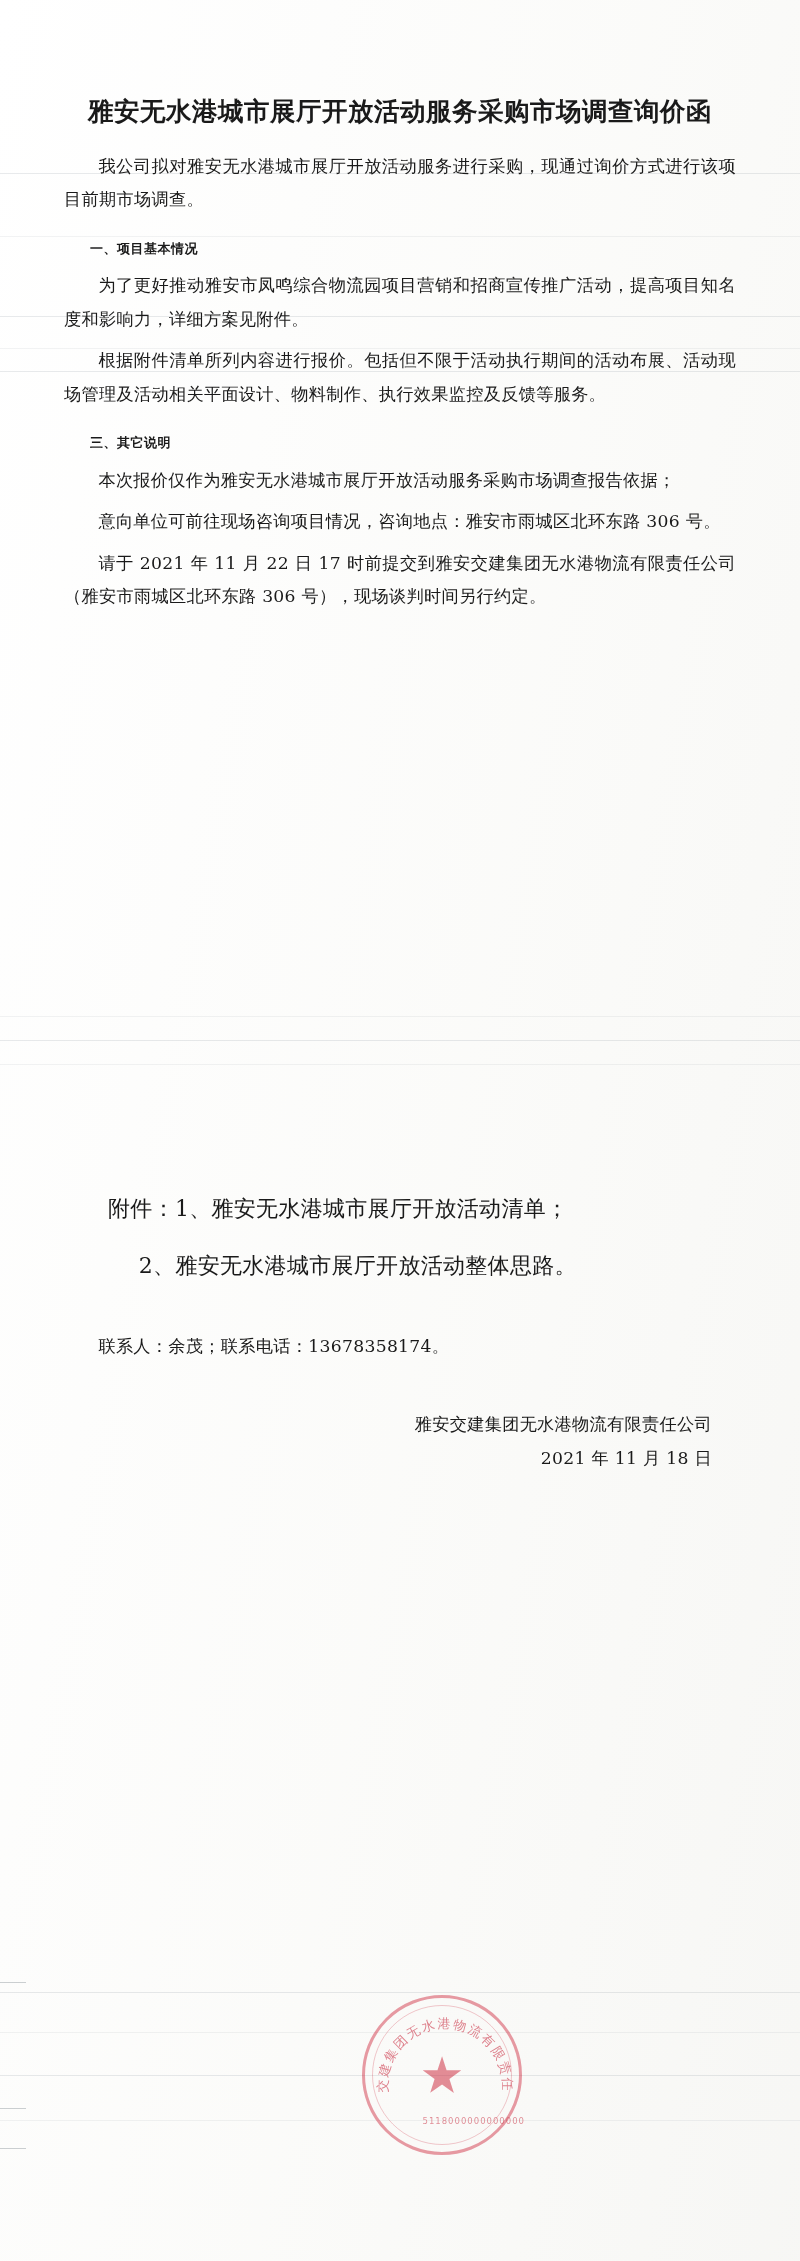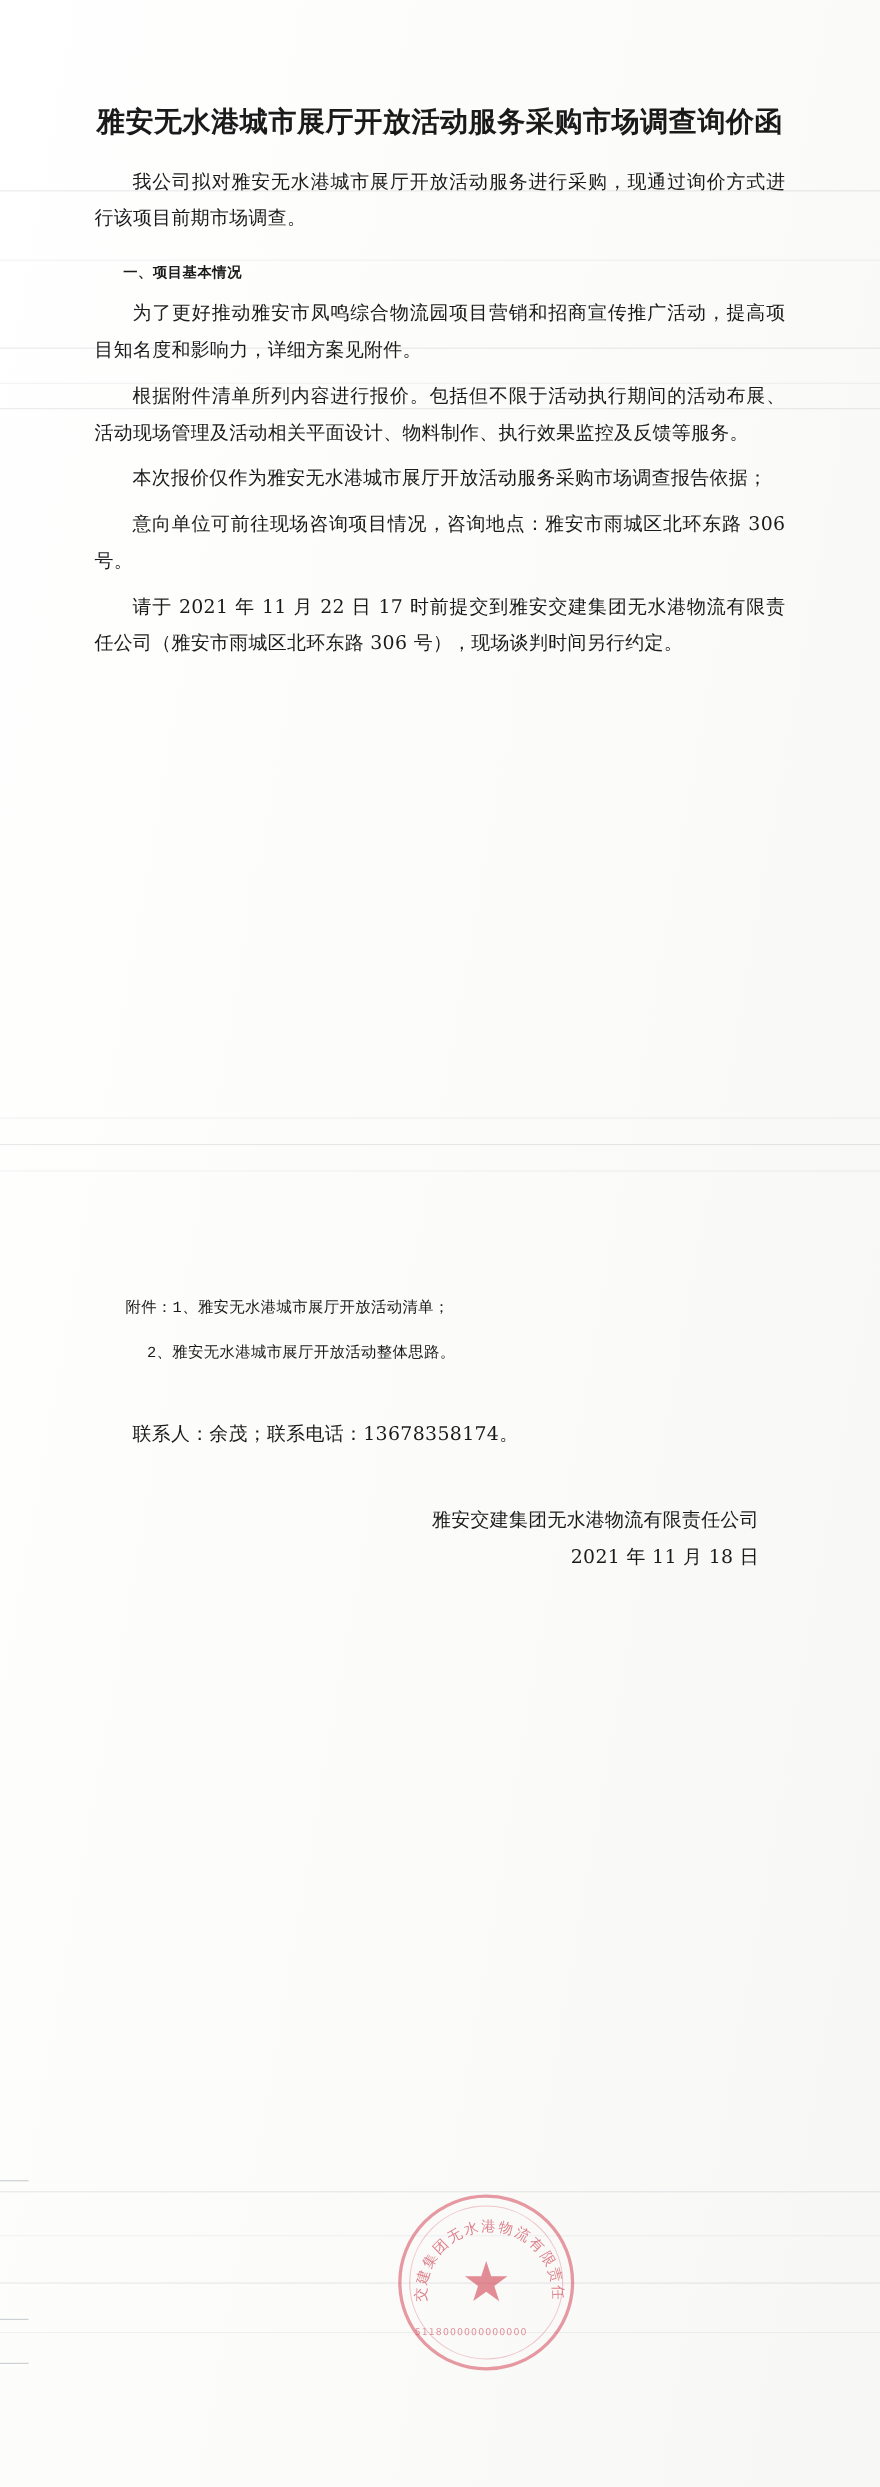--- a/index.html
+++ b/index.html
@@ -37,21 +37,21 @@
   .page-tint {
     position: absolute;
     inset: 0;
     background: linear-gradient(100deg, rgba(250,250,248,0) 0%, rgba(246,246,242,0.45) 55%, rgba(240,240,236,0.55) 100%);
     pointer-events: none;
   }
 
   
   .doc {
     position: relative;
-    padding: 0 86px;
+    padding: 0 64px;
     box-sizing: border-box;
     width: 800px;
   }
 
   .doc-title {
     margin: 92px 0 0 0;
     font-size: 25.5px;
     font-weight: bold;
     line-height: 1.52;
     text-align: center;
@@ -73,25 +73,24 @@
     margin: 19px 0 0 0;
     font-size: 13px;
     font-weight: bold;
     line-height: 1.95;
     text-indent: 2em;
     letter-spacing: 0.5px;
   }
 
   .attach-line {
     margin: 14px 0 0 0;
-    font-size: 14px;
-    line-height: 1.95;
-    text-indent: 2em;
-    letter-spacing: 0.3px;
-    font-family: Liberation Mono, monospace;
+    font-size: 22px;
+    line-height: 1.95;
+    text-indent: 2em;
+    letter-spacing: 0.3px;
   }
   .attach-line.indent-more { text-indent: 3.4em; }
 
   .contact-line {
     margin: 42px 0 0 0;
     font-size: 17.2px;
     line-height: 1.95;
     text-indent: 2em;
     letter-spacing: 0.3px;
   }
@@ -146,24 +145,24 @@
     width: 160px; height: 160px;
   }
   .seal .seal-arc text {
     fill: rgba(200, 40, 60, 0.68);
     font-size: 13px;
     font-family: "DejaVu Serif", "Liberation Serif", serif;
     letter-spacing: 2px;
   }
   .seal .seal-sub {
     position: absolute;
-    left: 12px;
+    left: 0;
     bottom: 26px;
     width: 160px;
-    text-align: left;
+    text-align: right;
     font-size: 8.5px;
     color: rgba(200, 40, 60, 0.6);
     letter-spacing: 1px;
     font-family: "DejaVu Sans", sans-serif;
   }
 </style>
 </head>
 <body>
 
 <div class="page-tint"></div>
@@ -188,20 +187,21 @@
 
   <h1 class="doc-title">雅安无水港城市展厅开放活动服务采购市场调查询价函</h1>
 
   <p class="para">我公司拟对雅安无水港城市展厅开放活动服务进行采购，现通过询价方式进行该项目前期市场调查。</p>
 
   <h2 class="section-heading">一、项目基本情况</h2>
   <p class="para tight">为了更好推动雅安市凤鸣综合物流园项目营销和招商宣传推广活动，提高项目知名度和影响力，详细方案见附件。</p>
 
   <p class="para tight">根据附件清单所列内容进行报价。包括但不限于活动执行期间的活动布展、活动现场管理及活动相关平面设计、物料制作、执行效果监控及反馈等服务。</p>
 
+  <h2 class="section-heading">三、其它说明</h2>
   <p class="para tight">本次报价仅作为雅安无水港城市展厅开放活动服务采购市场调查报告依据；</p>
   <p class="para tight">意向单位可前往现场咨询项目情况，咨询地点：雅安市雨城区北环东路 306 号。</p>
 
   <p class="para tight">请于 2021 年 11 月 22 日 17 时前提交到雅安交建集团无水港物流有限责任公司（雅安市雨城区北环东路 306 号），现场谈判时间另行约定。</p>
 
   <div class="page-gap"></div>
 
   <p class="attach-line">附件：1、雅安无水港城市展厅开放活动清单；</p>
   <p class="attach-line indent-more">2、雅安无水港城市展厅开放活动整体思路。</p>
 

